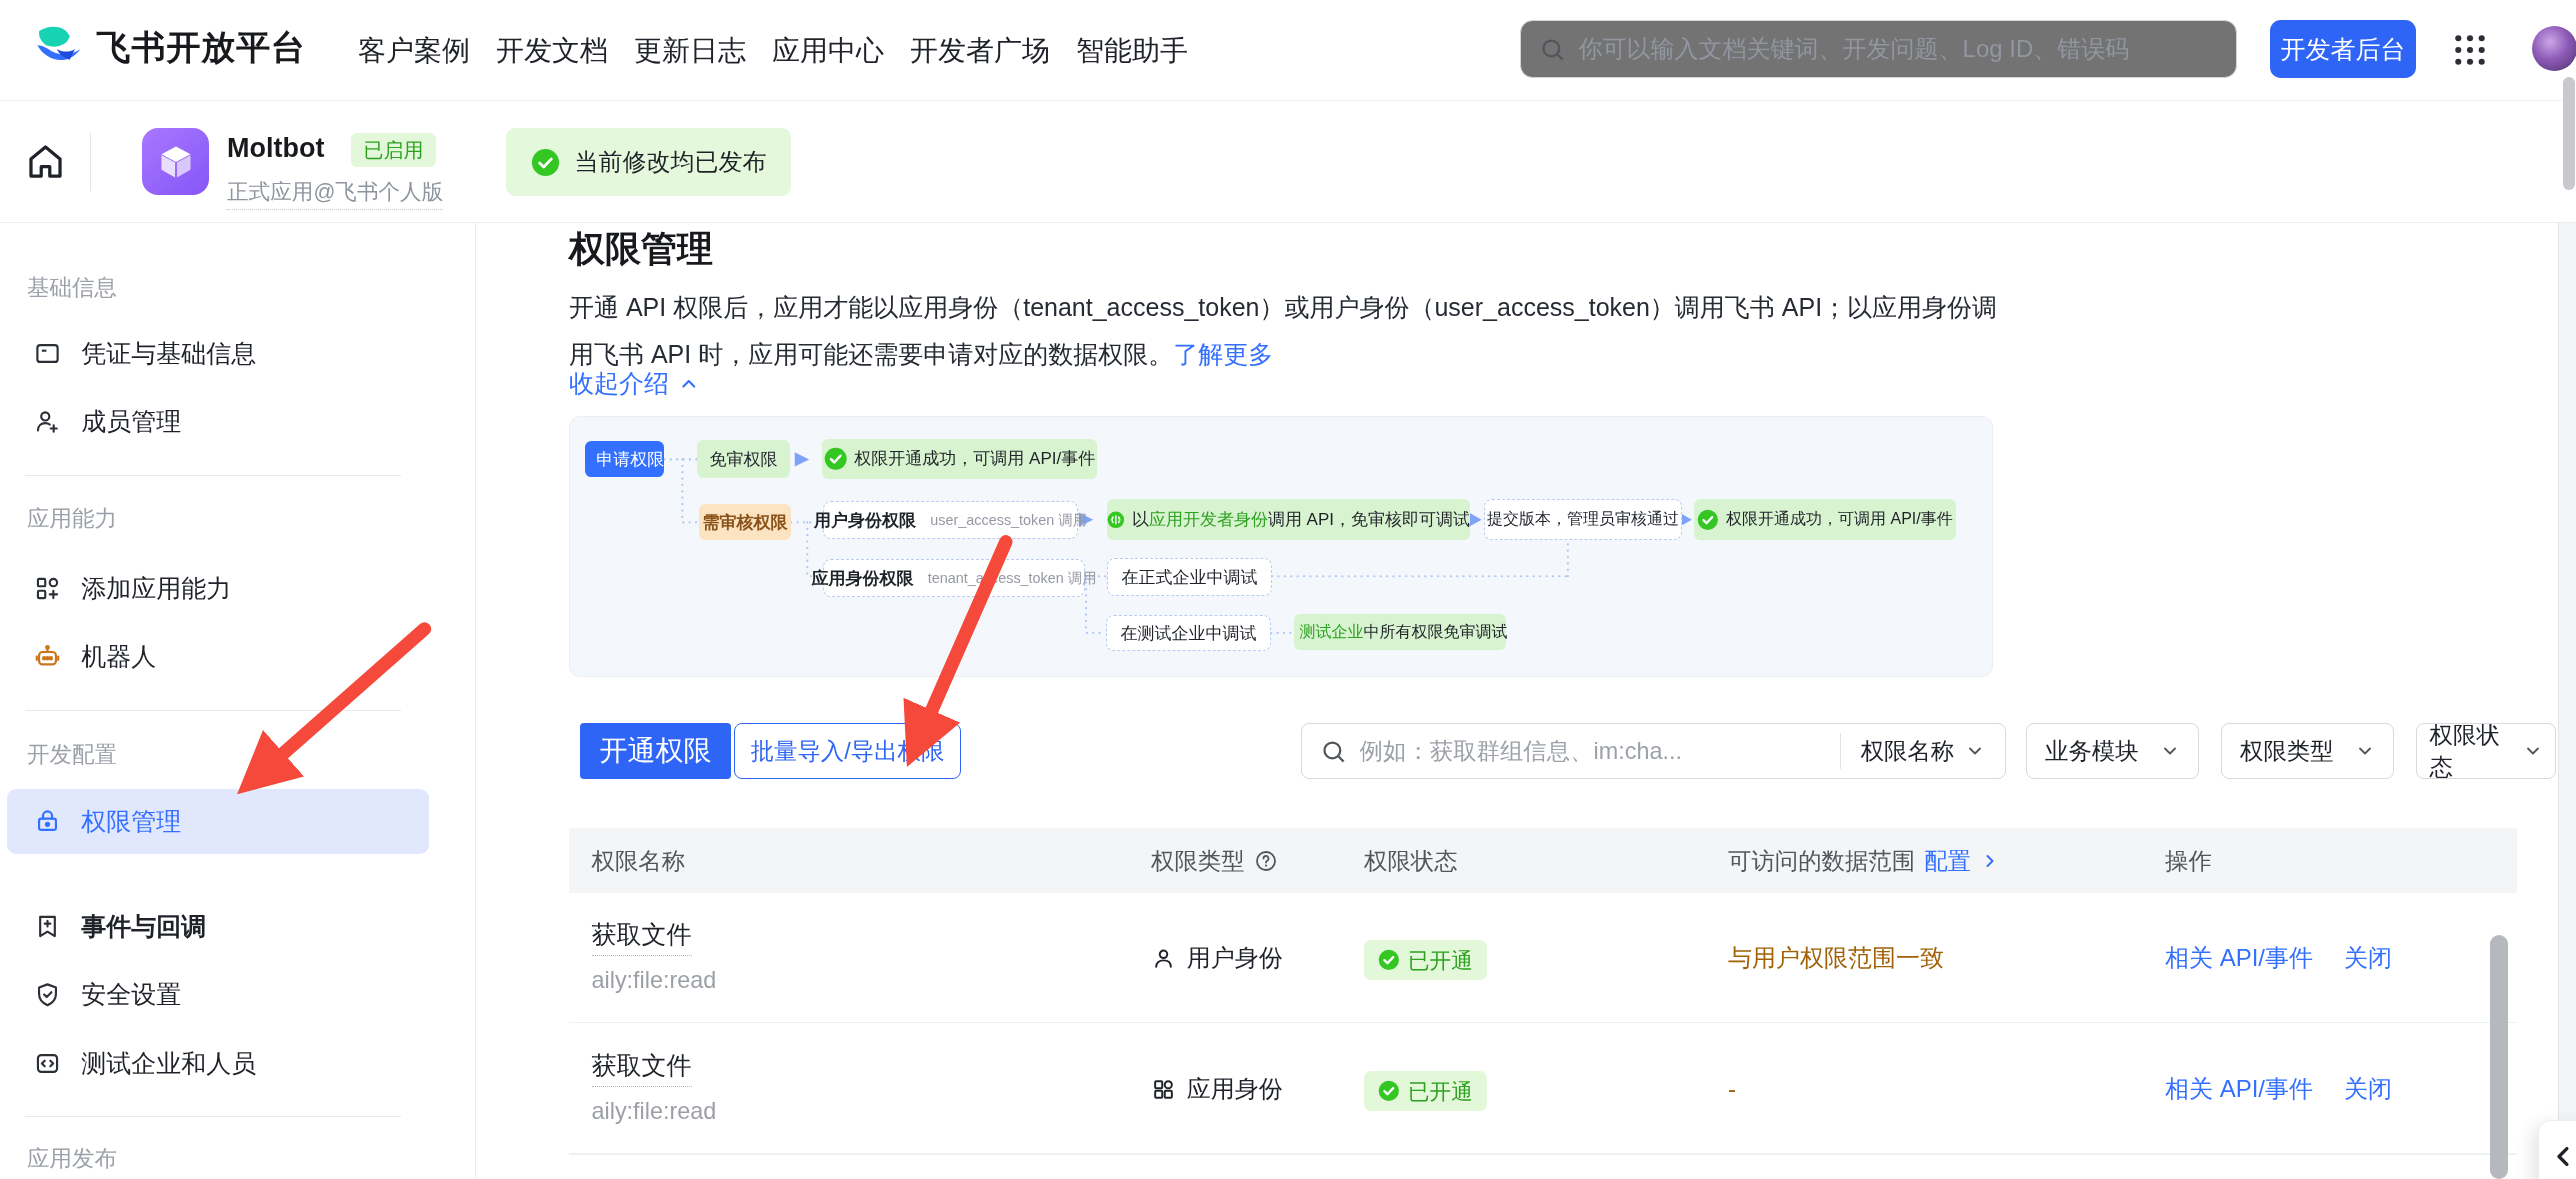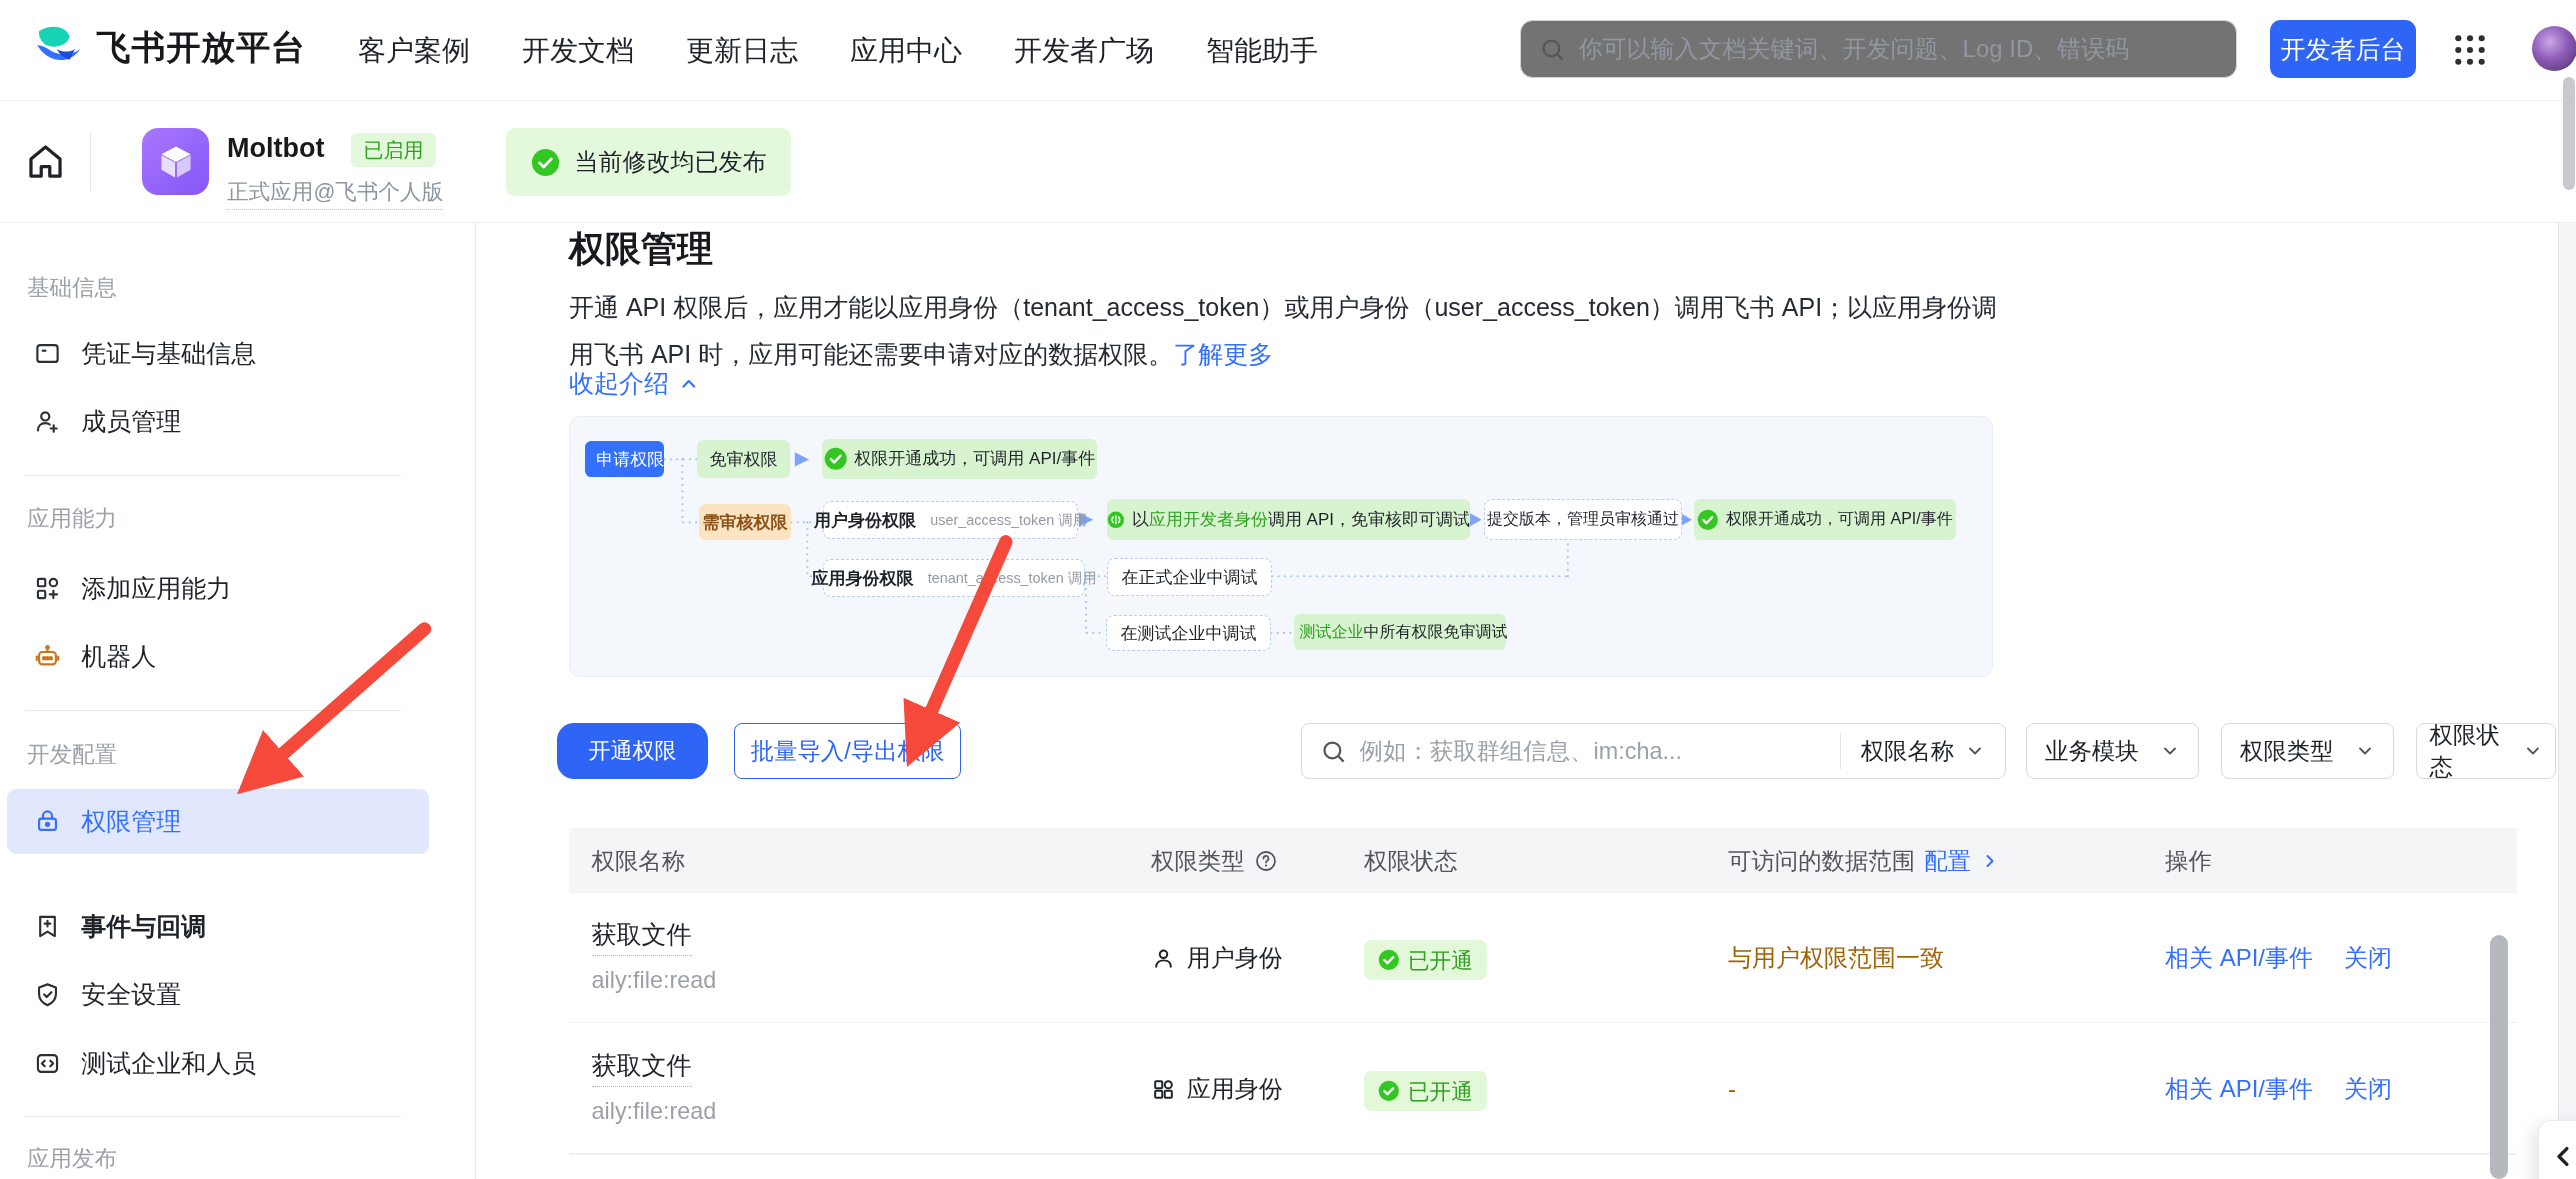--- a/index.html
+++ b/index.html
@@ -5,21 +5,21 @@
   * { margin:0; padding:0; box-sizing:border-box; }
   html,body { width:2576px; height:1179px; }
   body { font-family:"Liberation Sans","DejaVu Sans",sans-serif; background:#fff; }
   .screen { position:relative; width:2576px; height:1179px; overflow:hidden; background:#fff; color:#1f2329; }
   .abs { position:absolute; }
 
   
   .topnav { position:absolute; left:0; top:0; width:2576px; height:101px; background:#fff; border-bottom:0.9px solid #f0f1f2; z-index:5; }
   .logo-wrap { position:absolute; left:32px; top:21.6px; display:flex; align-items:center; gap:12.6px; }
   .logo-text { font-size:34px; font-weight:700; letter-spacing:0.9px; color:#17191c; }
-  .nav-menu { position:absolute; left:358px; top:0; height:101px; display:flex; align-items:center; gap:52px; }
+  .nav-menu { position:absolute; left:358px; top:0; height:101px; display:flex; align-items:center; gap:26px; }
   .nav-item { font-size:28px; font-weight:500; color:#1f2329; cursor:pointer; white-space:nowrap; }
   .nav-search { position:absolute; left:1520px; top:20px; width:717px; height:58px; border:1.8px solid #d2d5da; border-radius:12.6px; display:flex; align-items:center; padding:0 18px; gap:12.6px; background:#737373; }
   .nav-search input { border:none; outline:none; flex:1; font-size:24px; color:#1f2329; font-family:inherit; background:transparent; }
   .nav-search input::placeholder { color:#9196a0; }
   .console-btn { position:absolute; left:2270px; top:20px; width:146px; height:58px; background:#2e65f6; color:#fff; font-size:25px; border:none; border-radius:10.8px; display:flex; align-items:center; justify-content:center; cursor:pointer; font-family:inherit; }
   .grid-dots { position:absolute; left:2452px; top:32px; width:36px; height:36px; cursor:pointer; }
   .avatar { position:absolute; left:2532px; top:26px; width:45px; height:45px; border-radius:50%; background:radial-gradient(circle at 40% 35%, #caa7e8 0%, #8e5bb8 45%, #4a2f66 100%); cursor:pointer; }
 
   
   .appbar { position:absolute; left:0; top:101px; width:2576px; height:122px; background:#fff; border-bottom:0.9px solid #eceef0; z-index:4; }
@@ -51,21 +51,21 @@
   .flow-panel { position:absolute; left:569px; top:416px; width:1424px; height:261px; background:#f4f8fc; border:0.9px solid #e9eef4; border-radius:10.8px; }
   .fnode { position:absolute; display:flex; align-items:center; justify-content:center; gap:7.2px; border-radius:6.3px; font-size:17px; white-space:nowrap; }
   .fnode.blue { background:#3370ff; color:#fff; }
   .fnode.green { background:#d8f3cf; color:#1f2329; }
   .fnode.orange { background:#fce4c2; color:#8a5219; }
   .fnode.dashed { background:#fff; border:1.8px dashed #b8cbf2; border-radius:8px; }
   .fnote { font-size:14.4px; color:#9599a3; margin-left:7.2px; }
   .greent { color:#2ea121; }
 
   
-  .btn-primary { position:absolute; left:557px; top:723px; width:151px; height:56px; background:#2e65f6; color:#fff; font-size:22px; border:none; border-radius:17px; cursor:pointer; font-family:inherit; }
+  .btn-primary { position:absolute; left:580px; top:723px; width:151px; height:56px; background:#2e65f6; color:#fff; font-size:28px; border:none; border-radius:4px; cursor:pointer; font-family:inherit; }
   .btn-outline { position:absolute; left:734px; top:723px; width:227px; height:56px; background:#fff; color:#2e65f6; font-size:23.4px; border:1.8px solid #2e65f6; border-radius:8px; cursor:pointer; font-family:inherit; }
   .search-combo { position:absolute; left:1301px; top:723px; width:705px; height:56px; border:1.8px solid #d8dadd; border-radius:8px; background:#fff; display:flex; align-items:center; }
   .search-combo input { border:none; outline:none; flex:1; font-size:23.4px; padding-left:12.6px; color:#1f2329; font-family:inherit; background:transparent; }
   .search-combo input::placeholder { color:#9ca1a8; }
   .combo-divider { width:0.9px; height:36px; background:#e0e2e5; }
   .combo-select { display:flex; align-items:center; gap:10.8px; padding:0 20px; font-size:23.4px; color:#1f2329; cursor:pointer; }
   .filter-select { position:absolute; top:723px; height:56px; border:1.8px solid #d8dadd; border-radius:8px; background:#fff; display:flex; align-items:center; justify-content:space-between; padding:0 18px; font-size:23.4px; color:#1f2329; cursor:pointer; }
 
   
   .tbl-header { position:absolute; left:569px; top:828px; width:1948px; height:66px; background:#f4f5f7; display:flex; align-items:center; }

